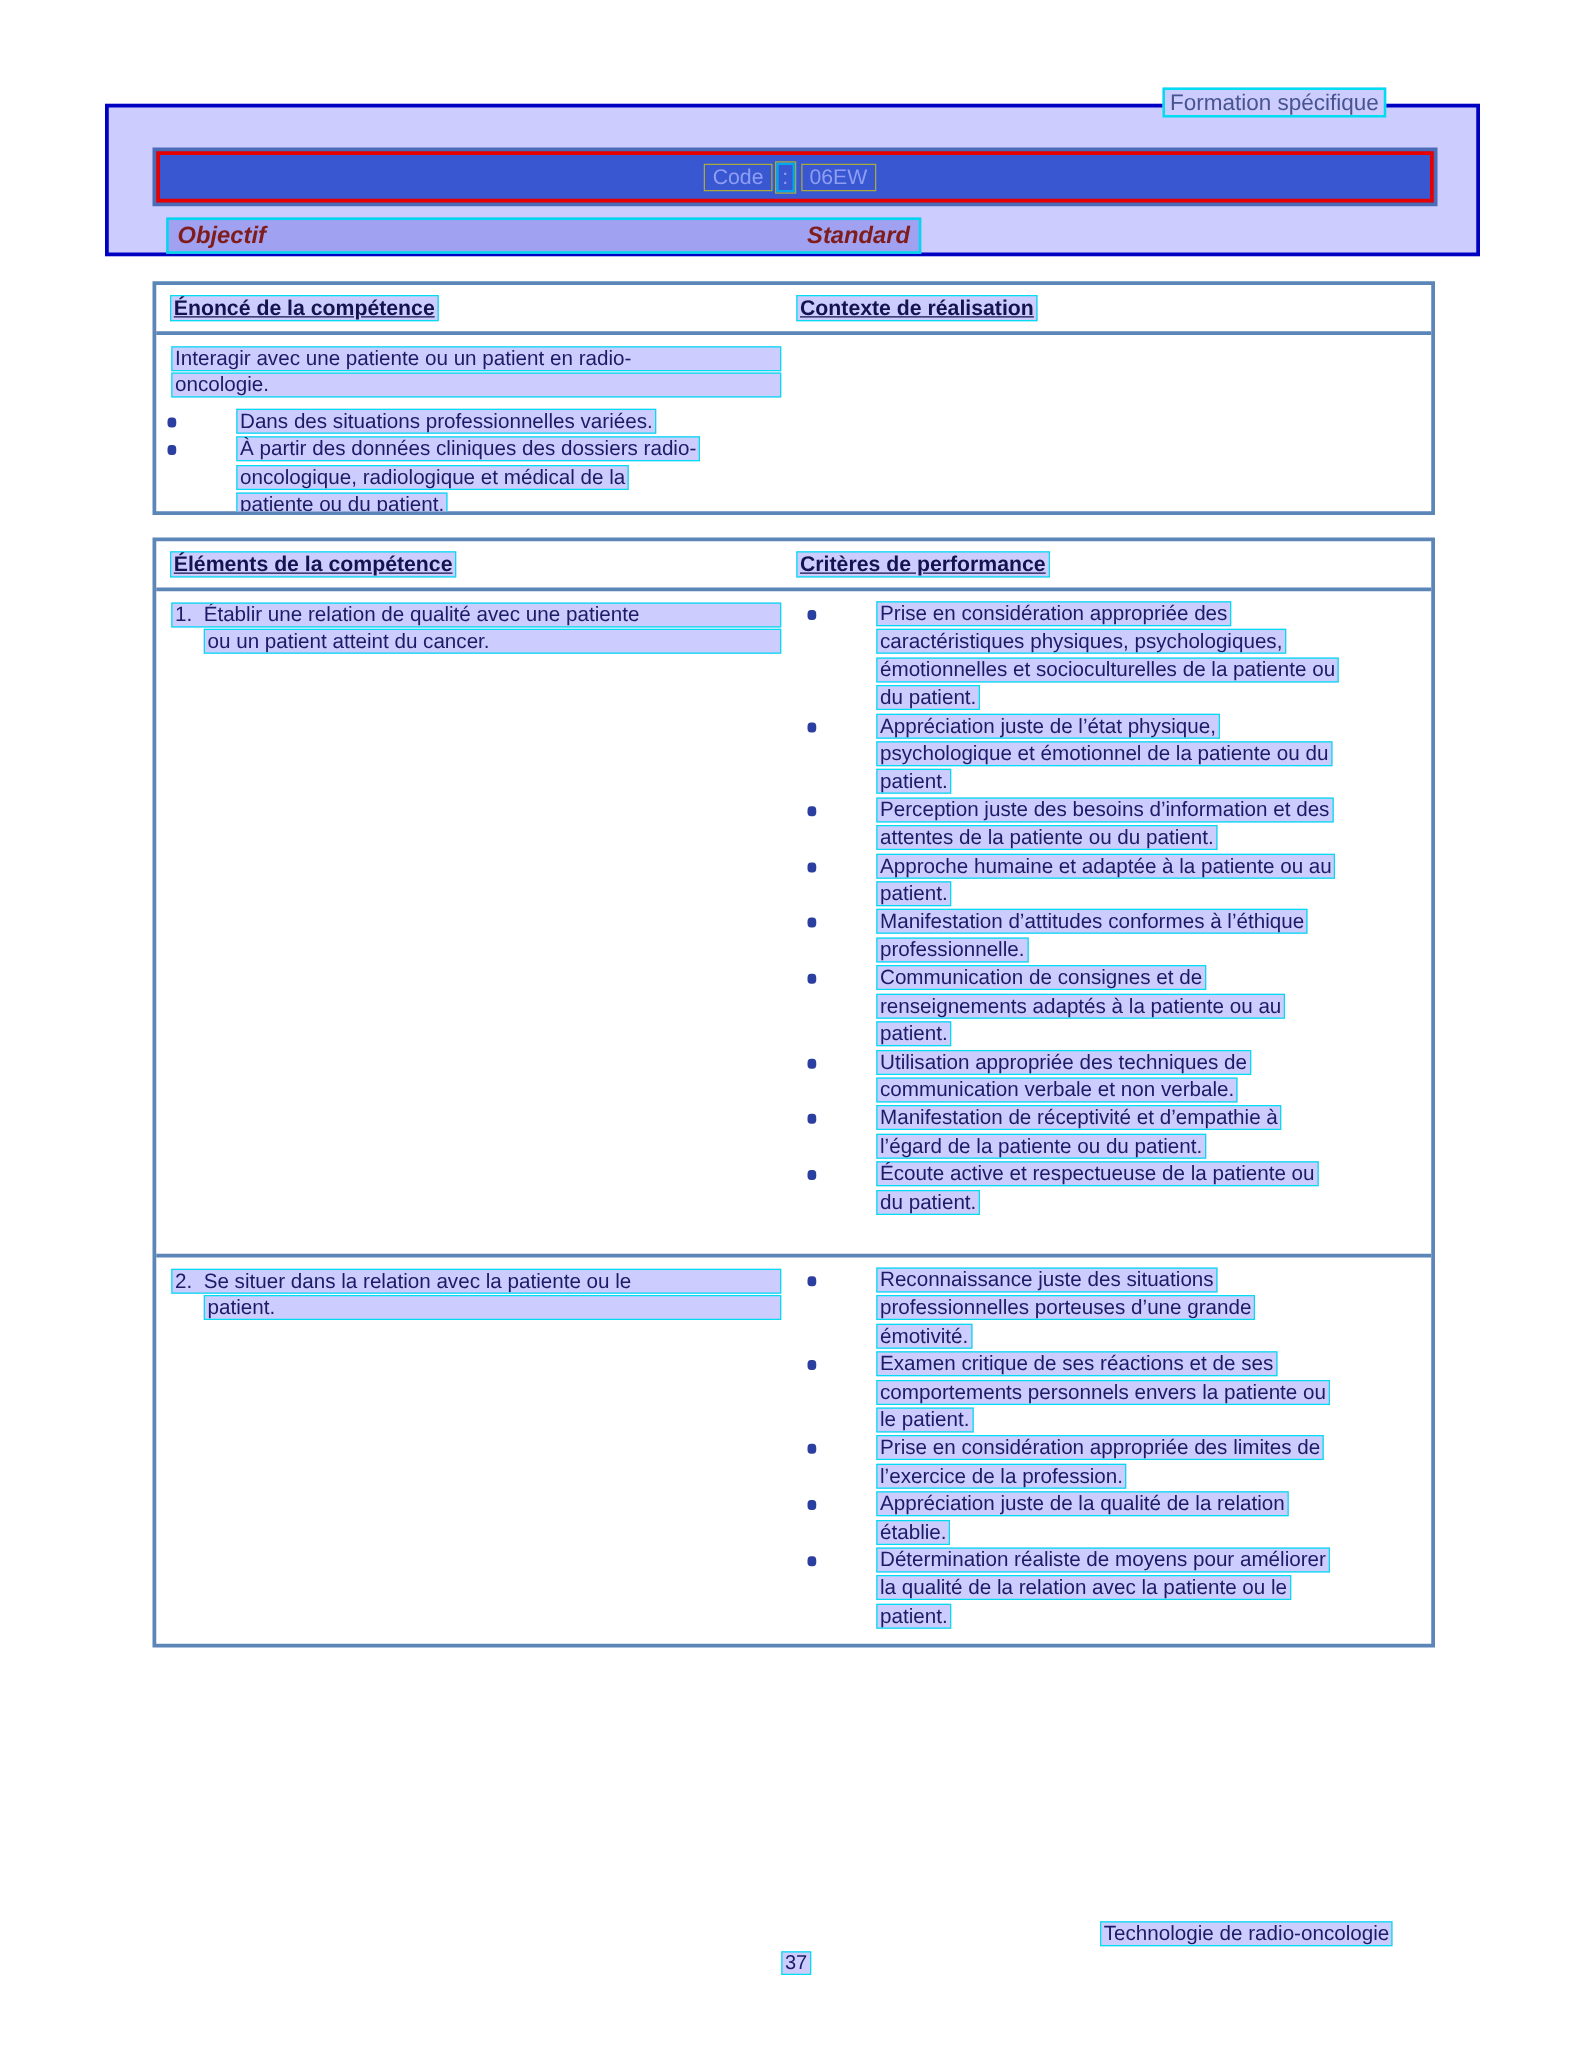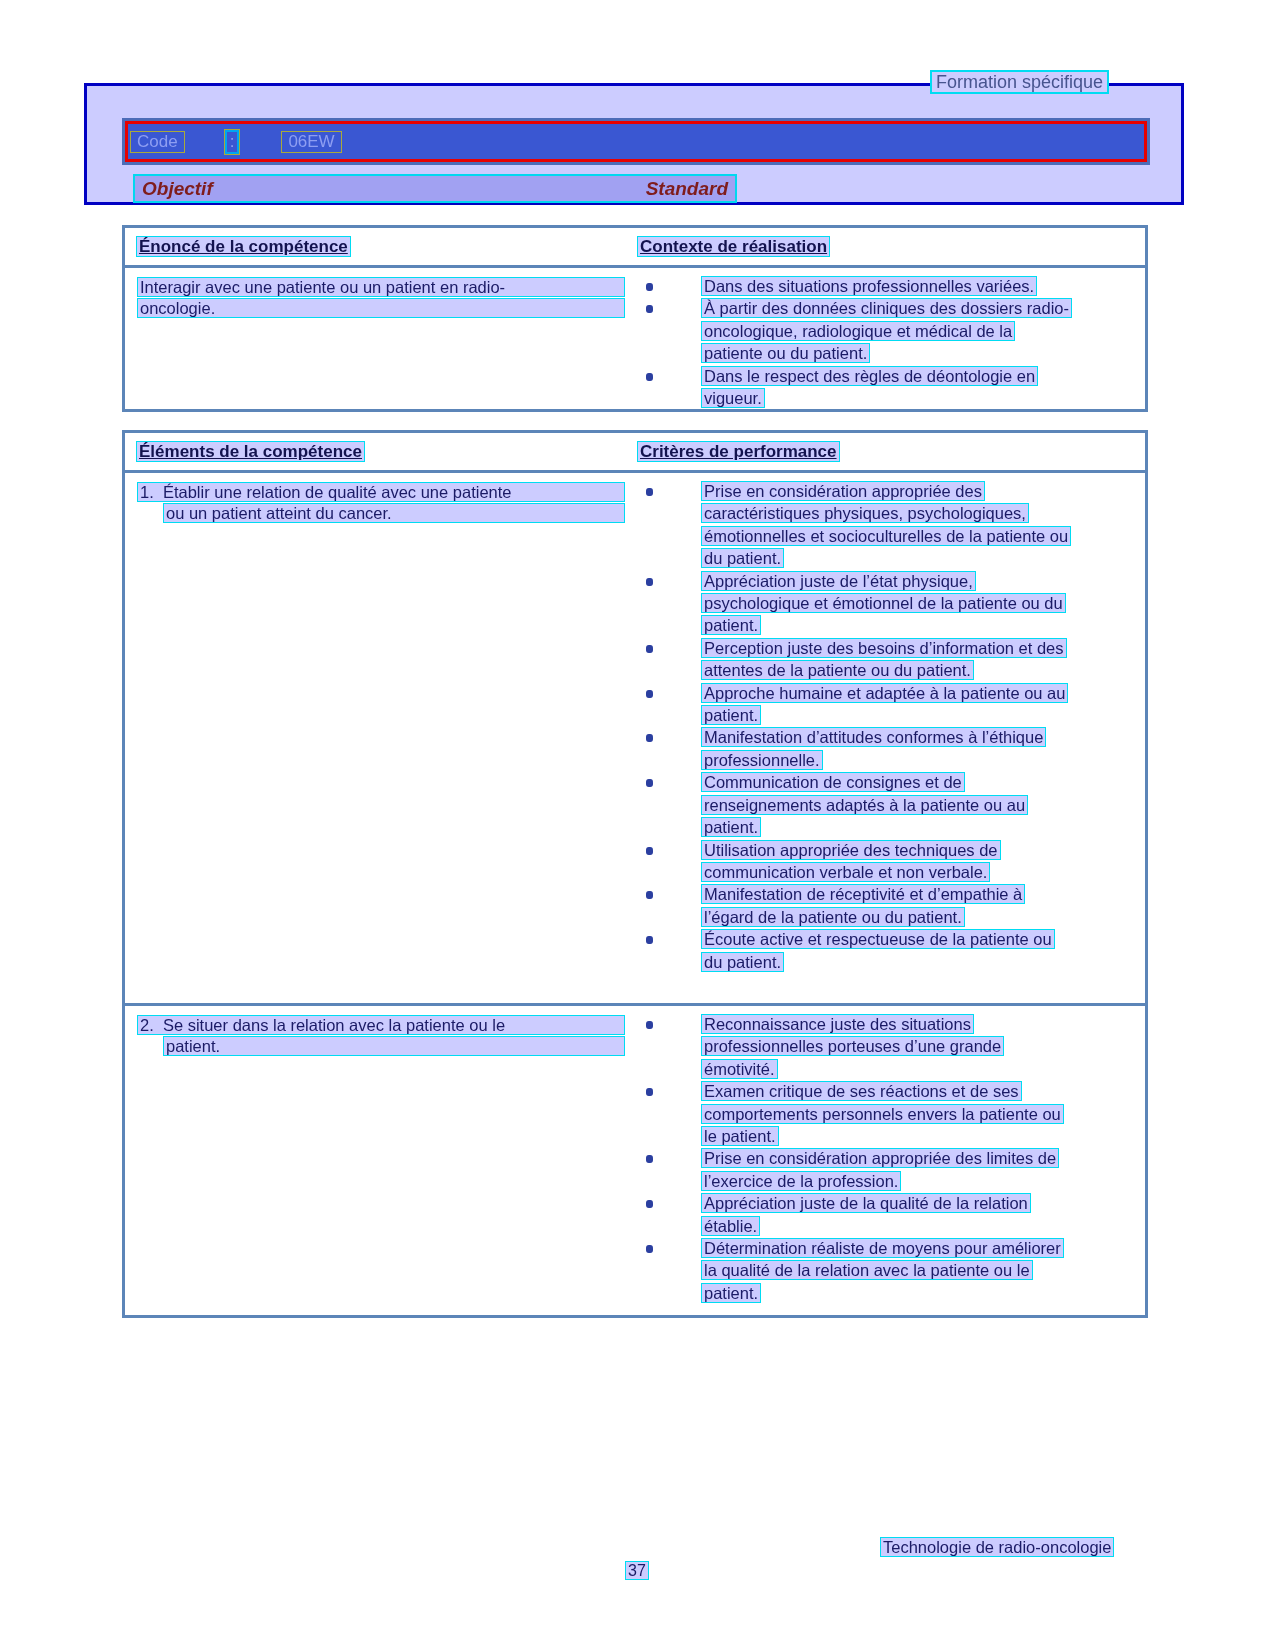--- a/index.html
+++ b/index.html
@@ -29,22 +29,22 @@
   }
   .formation .hl{color:#47548f;border-width:2px;padding:0 4px;}
 
   
   .code-bar{
     position:absolute;left:122px;top:118px;width:1028px;height:47px;
     background:#4d6cb8;box-sizing:border-box;z-index:2;
   }
   .code-inner{
     position:absolute;inset:3px;border:3px solid #e60000;background:#3a57d2;
-    display:flex;align-items:center;justify-content:flex-start;
-    padding-right:10px;font-size:17px;color:#8e9ef2;box-sizing:border-box;gap:37px;
+    display:flex;align-items:center;justify-content:center;
+    padding-right:10px;font-size:17px;color:#8e9ef2;box-sizing:border-box;
   }
   .token{border:1.5px solid #a9a93c;padding:0 6px;margin-left:2px;}
   .token-sep{
     border:2px solid #00a6f0;outline:1px solid #a9a93c;
     padding:0 3px;margin:0 3px;
   }
 
   
   .obj-bar{
     position:absolute;left:133px;top:174px;width:604px;height:29px;
@@ -62,21 +62,21 @@
   #table1{top:225px;height:187px;}
   #table2{top:430px;height:888px;}
   .t-header{
     display:flex;align-items:center;height:40px;
     border-bottom:3px solid #5c85b8;font-weight:bold;font-size:17px;
     box-sizing:border-box;color:#13134f;text-decoration:underline;
   }
   .t-header .h-left{width:512px;padding-left:11px;box-sizing:border-box;}
   .t-header .hl{color:#13134f;}
   .t-row{display:flex;box-sizing:border-box;overflow:hidden;}
-  #table1 .t-row{height:141px;}
+  #table1 .t-row{height:141px;flex-direction:column;}
   #table2 .t-row-1{height:533px;border-bottom:3px solid #5c85b8;}
   #table2 .t-row-2{height:309px;}
   .cell-left{width:512px;padding:9px 12px 0 12px;box-sizing:border-box;}
   .cell-right{flex:1;padding:7px 6px 0 0;box-sizing:border-box;}
 
   
   .bullet-item{display:flex;align-items:flex-start;gap:28px;}
   .bullet{
     flex:0 0 auto;width:7px;height:8px;background:#2b3fa0;
     border-radius:40%;margin:8px 20px 0 9px;

